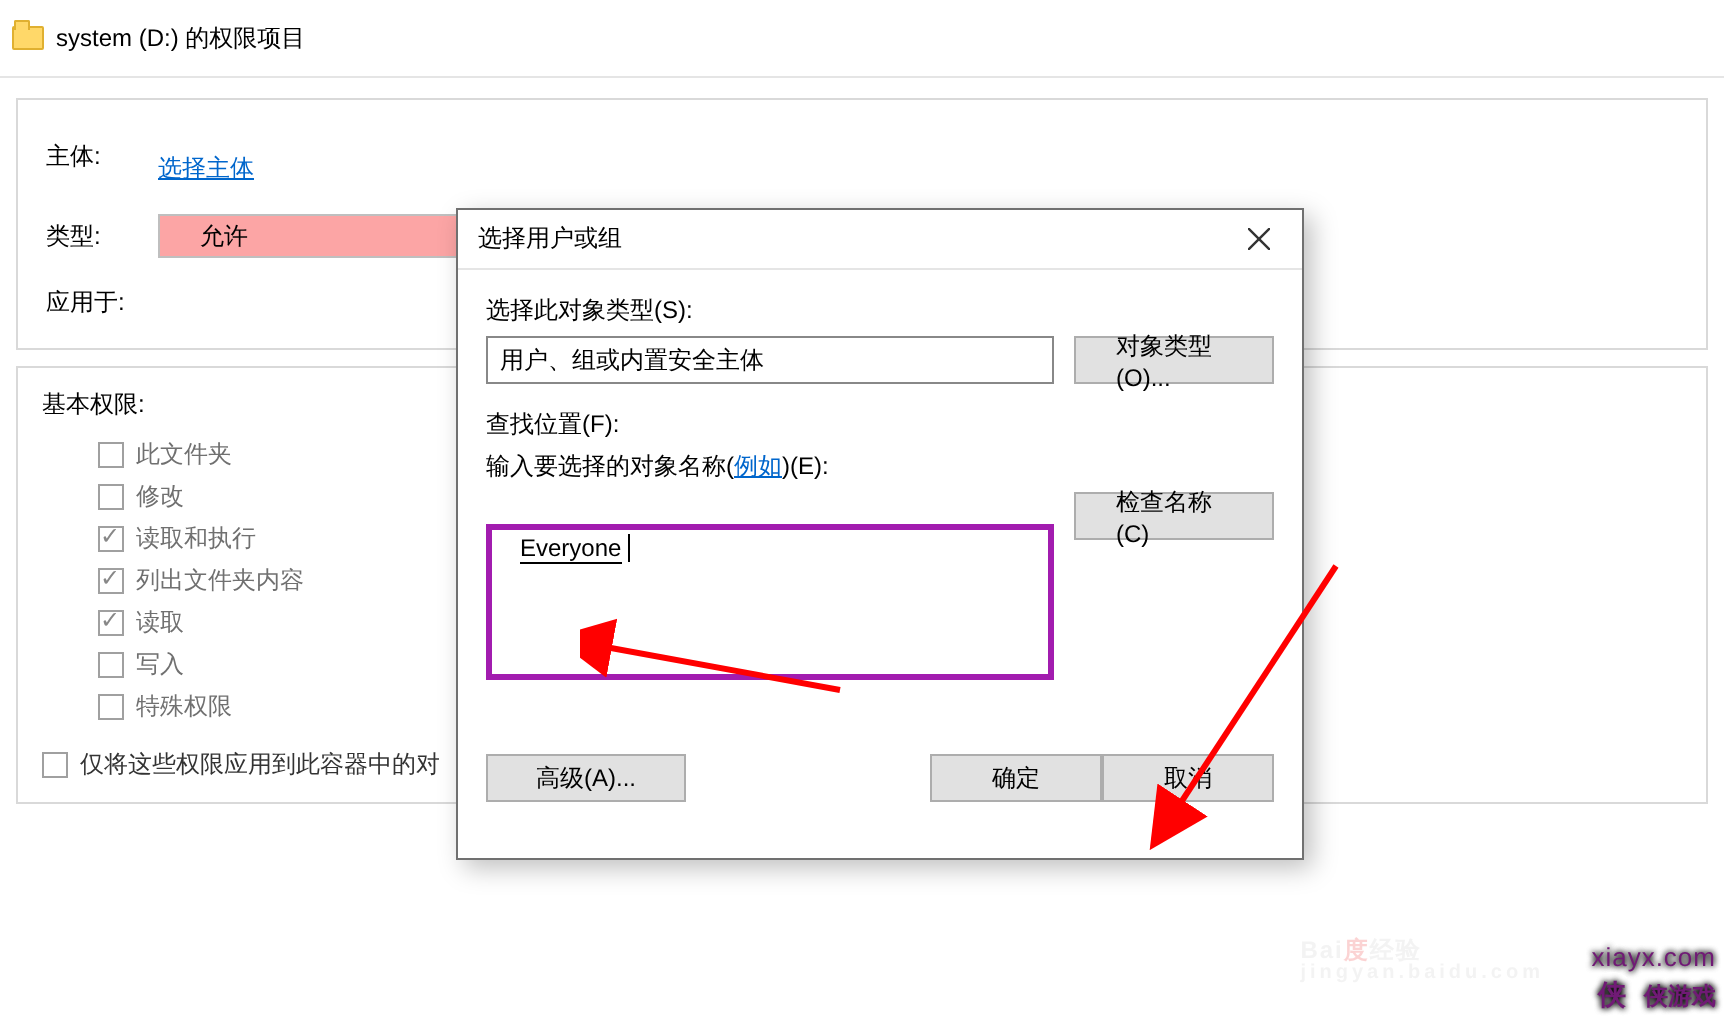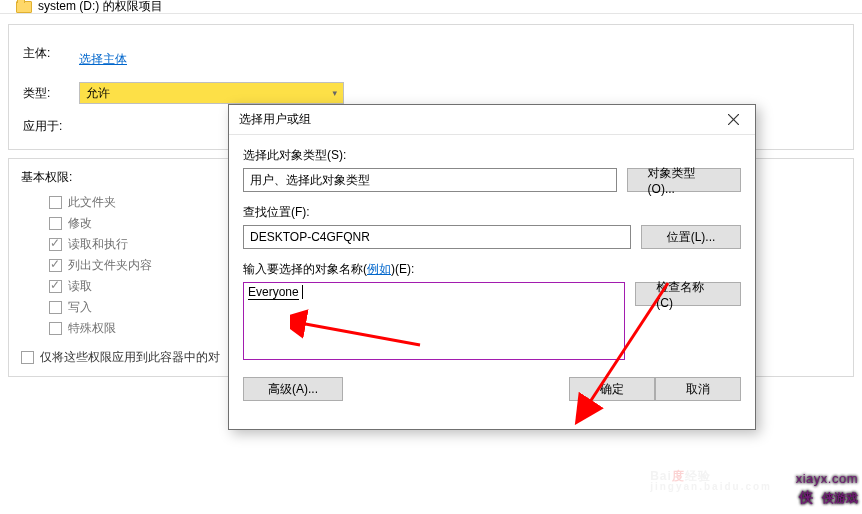--- a/index.html
+++ b/index.html
@@ -1,45 +1,45 @@
 <!DOCTYPE html>
 <html><head>
 <meta charset="utf-8">
 <style>
   * { box-sizing: border-box; font-family: "Microsoft YaHei", "Segoe UI", sans-serif; font-size: 12px; }
   body { margin:0; padding:0; width:862px; height:514px; background:#fff; overflow:hidden; position:relative; }
-  .title-bar { height:14px; background:#fff; border-bottom:1px solid #e5e5e5; display:flex; align-items:center; padding:0 16px; }
+  .title-bar { height:39px; background:#fff; border-bottom:1px solid #e5e5e5; display:flex; align-items:center; padding:0 6px; }
   .folder-icon { width:16px; height:12px; background:#ffd869; border:1px solid #e0b030; border-radius:1px; margin-right:6px; position:relative; }
   .folder-icon:before { content:""; position:absolute; top:-4px; left:0; width:6px; height:4px; background:#ffd869; border:1px solid #e0b030; border-bottom:none; border-radius:1px 1px 0 0;}
   .content { padding:10px 8px 0 8px; }
   .group1 { border:1px solid #d9d9d9; padding:14px 14px 14px 14px; position:relative; }
   .row { display:flex; align-items:center; margin-bottom:14px; }
   .lbl { width:56px; }
   .link { color:#0066cc; text-decoration:underline; cursor:pointer;margin-top:12px; }
-  .select { width:265px; height:22px; background:#fde047; border:1px solid #bfbfbf; display:flex; align-items:center; padding:0 6px; justify-content:space-between; }
+  .select { width:265px; height:22px; background:#fca5a5; border:1px solid #bfbfbf; display:flex; align-items:center; padding:0 20px; justify-content:space-between; }
   .select .arrow { font-size:9px; color:#666; }
   .select2 { width:155px; }
   .group2 { border:1px solid #d9d9d9; border-top:1px solid #d9d9d9; margin-top:8px; padding:10px 12px; position:relative;}
   .perm-title { margin-bottom:8px;}
   .checks { padding-left:28px; }
   .chk { display:flex; align-items:center; margin:4px 0; color:#707070;}
   .box { width:13px; height:13px; border:1px solid #a0a0a0; margin-right:6px; position:relative; flex-shrink:0;}
   .box.checked:after { content:"✓"; position:absolute; top:-3px; left:0; font-size:12px; color:#888;}
   .container-chk { display:flex; align-items:center; margin-top:12px; color:#333;}
   
-  .dialog { position:absolute; left:228px; top:104px; width:528px; height:326px; background:#fff; border:1px solid #707070; box-shadow:4px 4px 12px rgba(0,0,0,.25);}
+  .dialog { position:absolute; left:228px; top:104px; width:424px; height:326px; background:#fff; border:1px solid #707070; box-shadow:4px 4px 12px rgba(0,0,0,.25);}
   .dlg-title { height:30px; display:flex; align-items:center; justify-content:space-between; padding:0 0 0 10px; border-bottom:1px solid #e5e5e5;}
   .close { width:44px; height:30px; display:flex; align-items:center; justify-content:center; cursor:pointer;}
   .close svg { width:11px; height:11px; }
   .dlg-body { padding:12px 14px 12px 14px; }
   .field-lbl { margin-bottom:4px; }
   .field-box { border:1px solid #888; height:24px; display:flex; align-items:center; padding:0 6px; width:388px; background:#fff;}
   .field-row { display:flex; align-items:flex-start; gap:10px; margin-bottom:12px;}
   .btn { height:24px; border:1px solid #adadad; background:#e1e1e1; padding:0 20px; display:flex; align-items:center; justify-content:center; cursor:pointer; min-width:100px;}
-  .textarea { border:1px solid #a21caf; width:388px; height:78px; padding:2px 4px; font-family:inherit; resize:none; outline:none; }
+  .textarea { border:3px solid #a21caf; width:388px; height:78px; padding:2px 14px; font-family:inherit; resize:none; outline:none;margin-top:16px; }
   .textarea span { border-bottom:1px solid #000;}
   .dlg-buttons { position:absolute; bottom:28px; left:14px; right:14px; display:flex; justify-content:space-between;}
   .dlg-buttons .right { display:flex; }
   
   .arrow-svg { position:absolute; pointer-events:none;}
   
   .wm { position:absolute; right:4px; bottom:4px; text-align:right; color:#701a75; text-shadow:0 0 3px #000,0 0 3px #000; z-index:30;}
   .wm .site { font-size:13px; letter-spacing:.5px;}
   .wm .big { font-size:28px; font-weight:700; display:flex; align-items:center; justify-content:flex-end; gap:4px;}
   .wm .logo { width:24px; height:24px; border:2px solid #fff; border-radius:50%; display:flex; align-items:center; justify-content:center; font-size:14px; }
@@ -118,31 +118,25 @@
       <svg viewBox="0 0 11 11">
           <line x1="0" y1="0" x2="11" y2="11" stroke="#333" stroke-width="1.2"></line>
           <line x1="11" y1="0" x2="0" y2="11" stroke="#333" stroke-width="1.2"></line>
         </svg>
     </div>
   </div>
   <div class="dlg-body">
     <div class="field-lbl">选择此对象类型(S):</div>
     <div class="field-row">
       <div class="field-box">
-          <span>用户、选择此对象类型</span>
+          <span>用户、组或内置安全主体</span>
         </div>
       <div class="btn">对象类型(O)...</div>
     </div>
     <div class="field-lbl">查找位置(F):</div>
-    <div class="field-row">
-      <div class="field-box">
-          <span>DESKTOP-C4GFQNR</span>
-        </div>
-      <div class="btn">位置(L)...</div>
-    </div>
     <div class="field-lbl">
       <span>输入要选择的对象名称(</span><span class="link">例如</span><span>)(E):</span>
     </div>
     <div class="field-row">
       <div class="textarea"><span>Everyone</span><span style="border-right:1px solid #000;border-bottom:none;">&nbsp;</span></div>
       <div class="btn">检查名称(C)</div>
     </div>
   </div>
   <div class="dlg-buttons">
     <div class="btn">高级(A)...</div>

